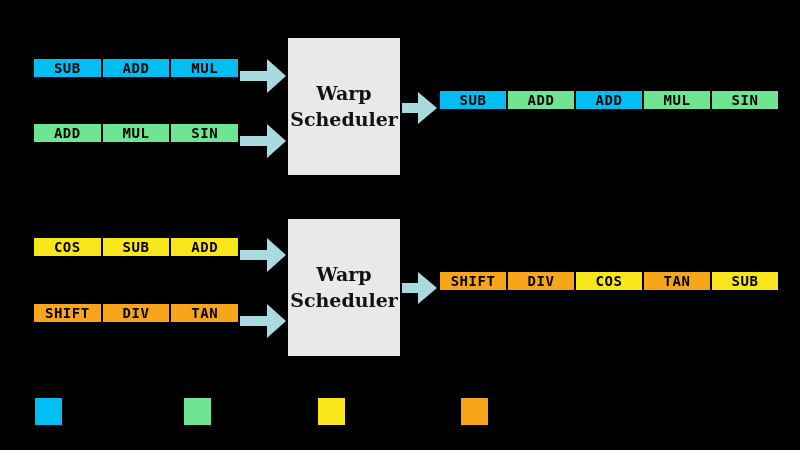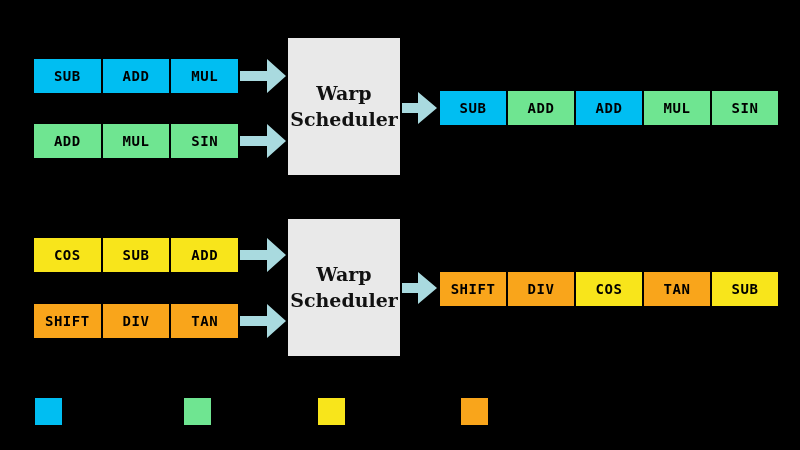--- a/index.html
+++ b/index.html
@@ -11,21 +11,21 @@
     position: relative;
     width: 800px;
     height: 450px;
     background: var(--background, #000);
     overflow: hidden;
     font-family: "DejaVu Sans Mono", monospace;
   }
   .row {
     position: absolute;
     display: flex;
-    height: 34px;
+    height: 18px;
   }
   .cell {
     flex: 1 1 0;
     display: flex;
     align-items: center;
     justify-content: center;
     border-right: 2px solid #000;
     font: bold 14px "DejaVu Sans Mono", monospace;
     color: var(--cell_text, #000);
     letter-spacing: 0.5px;

